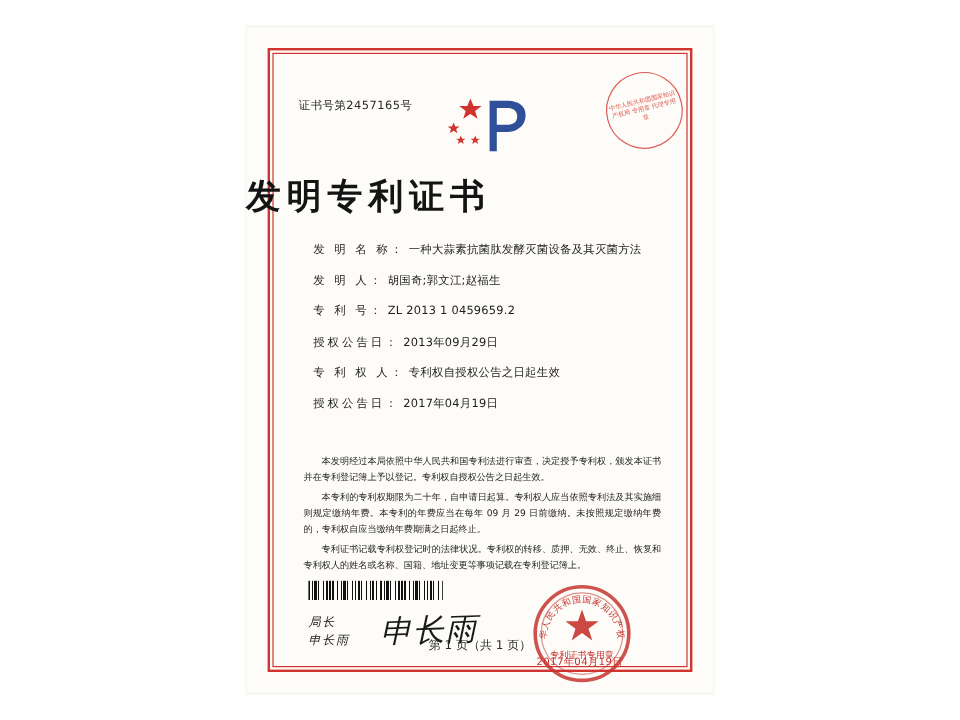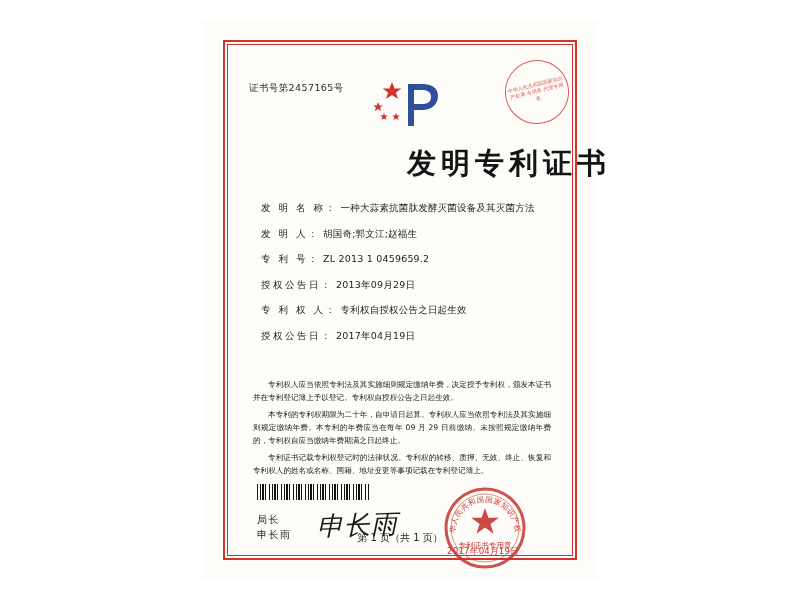--- a/index.html
+++ b/index.html
@@ -79,24 +79,24 @@
     font-family: "DejaVu Sans", sans-serif;
     display: flex;
     align-items: center;
     justify-content: center;
     overflow: hidden;
   }
   .top-seal span { display: block; transform: scale(0.95); }
   
   .title {
     position: absolute;
-    left: 16px;
+    left: 0;
     top: 122px;
     width: 390px;
-    text-align: right;
+    text-align: left;
     font-size: 29px;
     letter-spacing: 5px;
     color: #141414;
     font-weight: bold;
     font-family: "DejaVu Serif", serif;
   }
   
   .fields {
     position: absolute;
     left: 56px;
@@ -151,20 +151,21 @@
   
   .sig-block {
     position: absolute;
     left: 52px;
     top: 490px;
     font-size: 10px;
     line-height: 1.5;
     color: #1d1d1d;
     letter-spacing: 1.5px;
     font-family: "DejaVu Sans", sans-serif;
+    font-style: italic;
   }
   .handwriting {
     position: absolute;
     left: 112px;
     top: 486px;
     font-size: 26px;
     color: #1a1a1a;
     font-family: "DejaVu Serif", serif;
     font-style: italic;
     letter-spacing: 1px;
@@ -249,21 +250,21 @@
         <span class="field-label">专 利 权 人：</span>
         <span class="field-value">专利权自授权公告之日起生效</span>
       </div>
       <div class="field-row">
         <span class="field-label">授权公告日：</span>
         <span class="field-value">2017年04月19日</span>
       </div>
     </div>
 
     <div class="body-text">
-      <p>专利权人应当依照专利法及其实施细则规定缴纳年费，决定授予专利权，颁发本证书并在专利登记簿上予以登记。专利权自授权公告之日起生效。</p>
+      <p>本发明经过本局依照中华人民共和国专利法进行审查，决定授予专利权，颁发本证书并在专利登记簿上予以登记。专利权自授权公告之日起生效。</p>
       <p>本专利的专利权期限为二十年，自申请日起算。专利权人应当依照专利法及其实施细则规定缴纳年费。本专利的年费应当在每年 09 月 29 日前缴纳。未按照规定缴纳年费的，专利权自应当缴纳年费期满之日起终止。</p>
       <p>专利证书记载专利权登记时的法律状况。专利权的转移、质押、无效、终止、恢复和专利权人的姓名或名称、国籍、地址变更等事项记载在专利登记簿上。</p>
     </div>
 
     <div class="barcode"></div>
 
     <div class="sig-block">
       <div>局长</div>
       <div>申长雨</div>
     </div>

